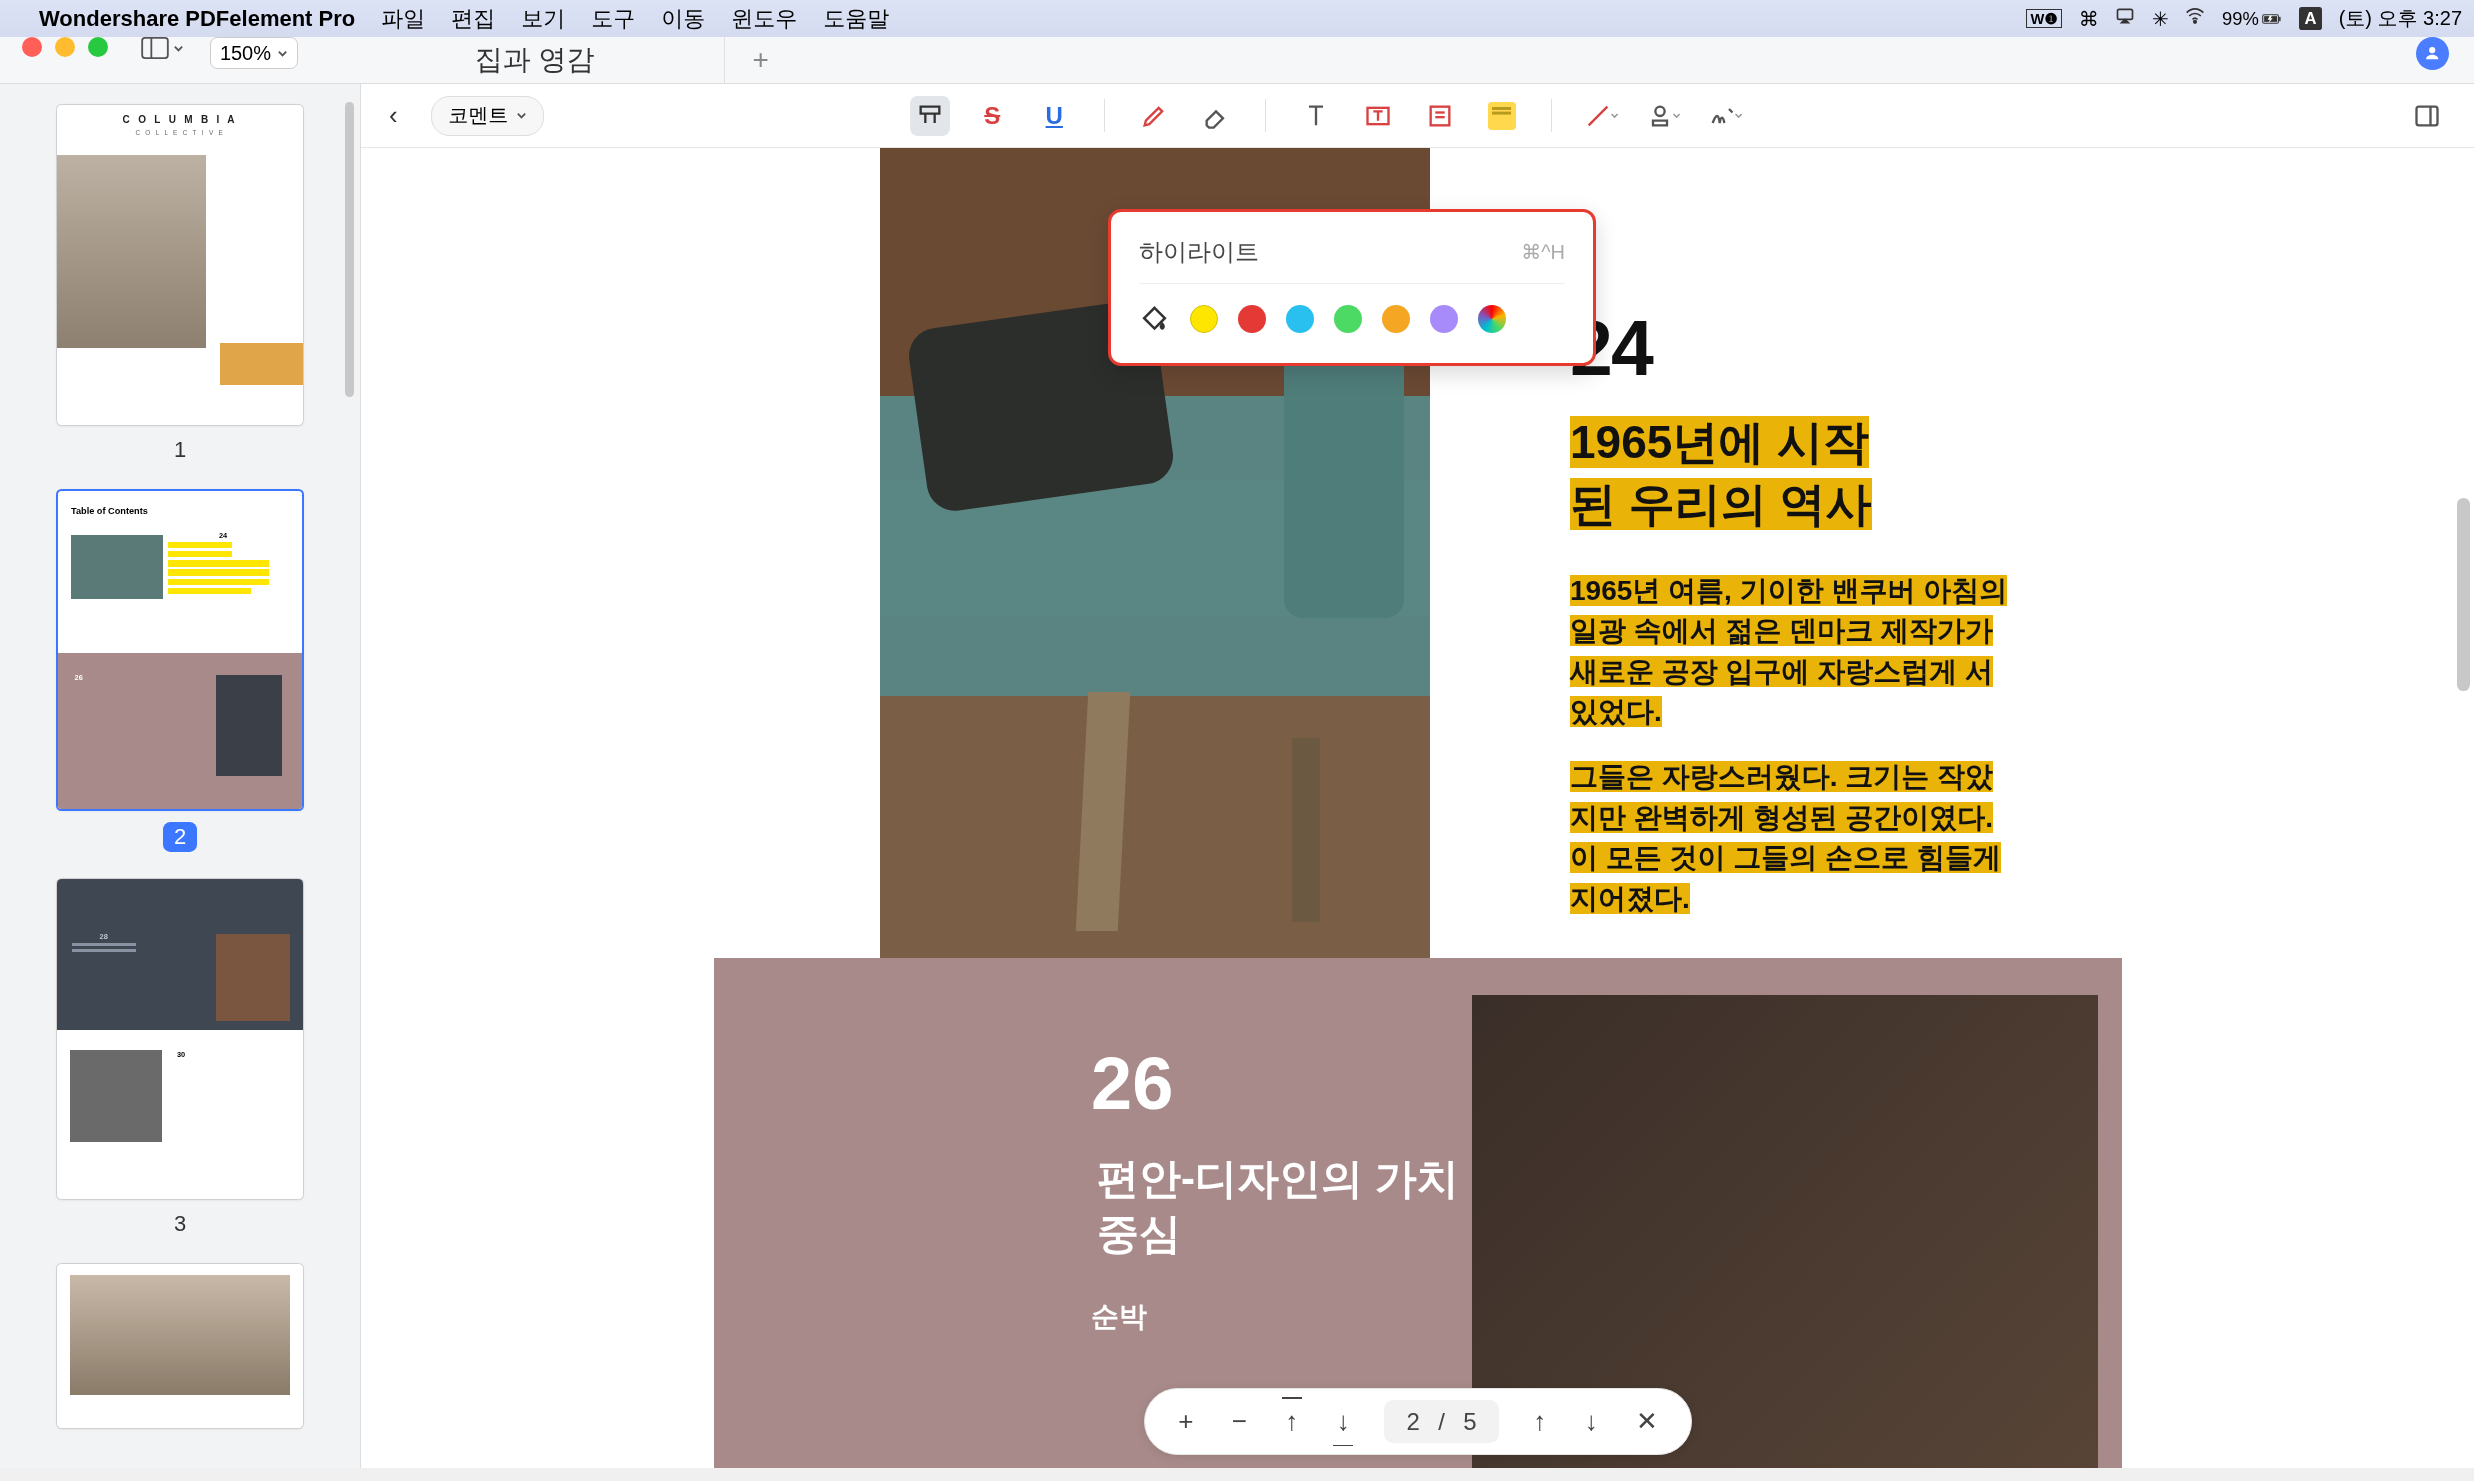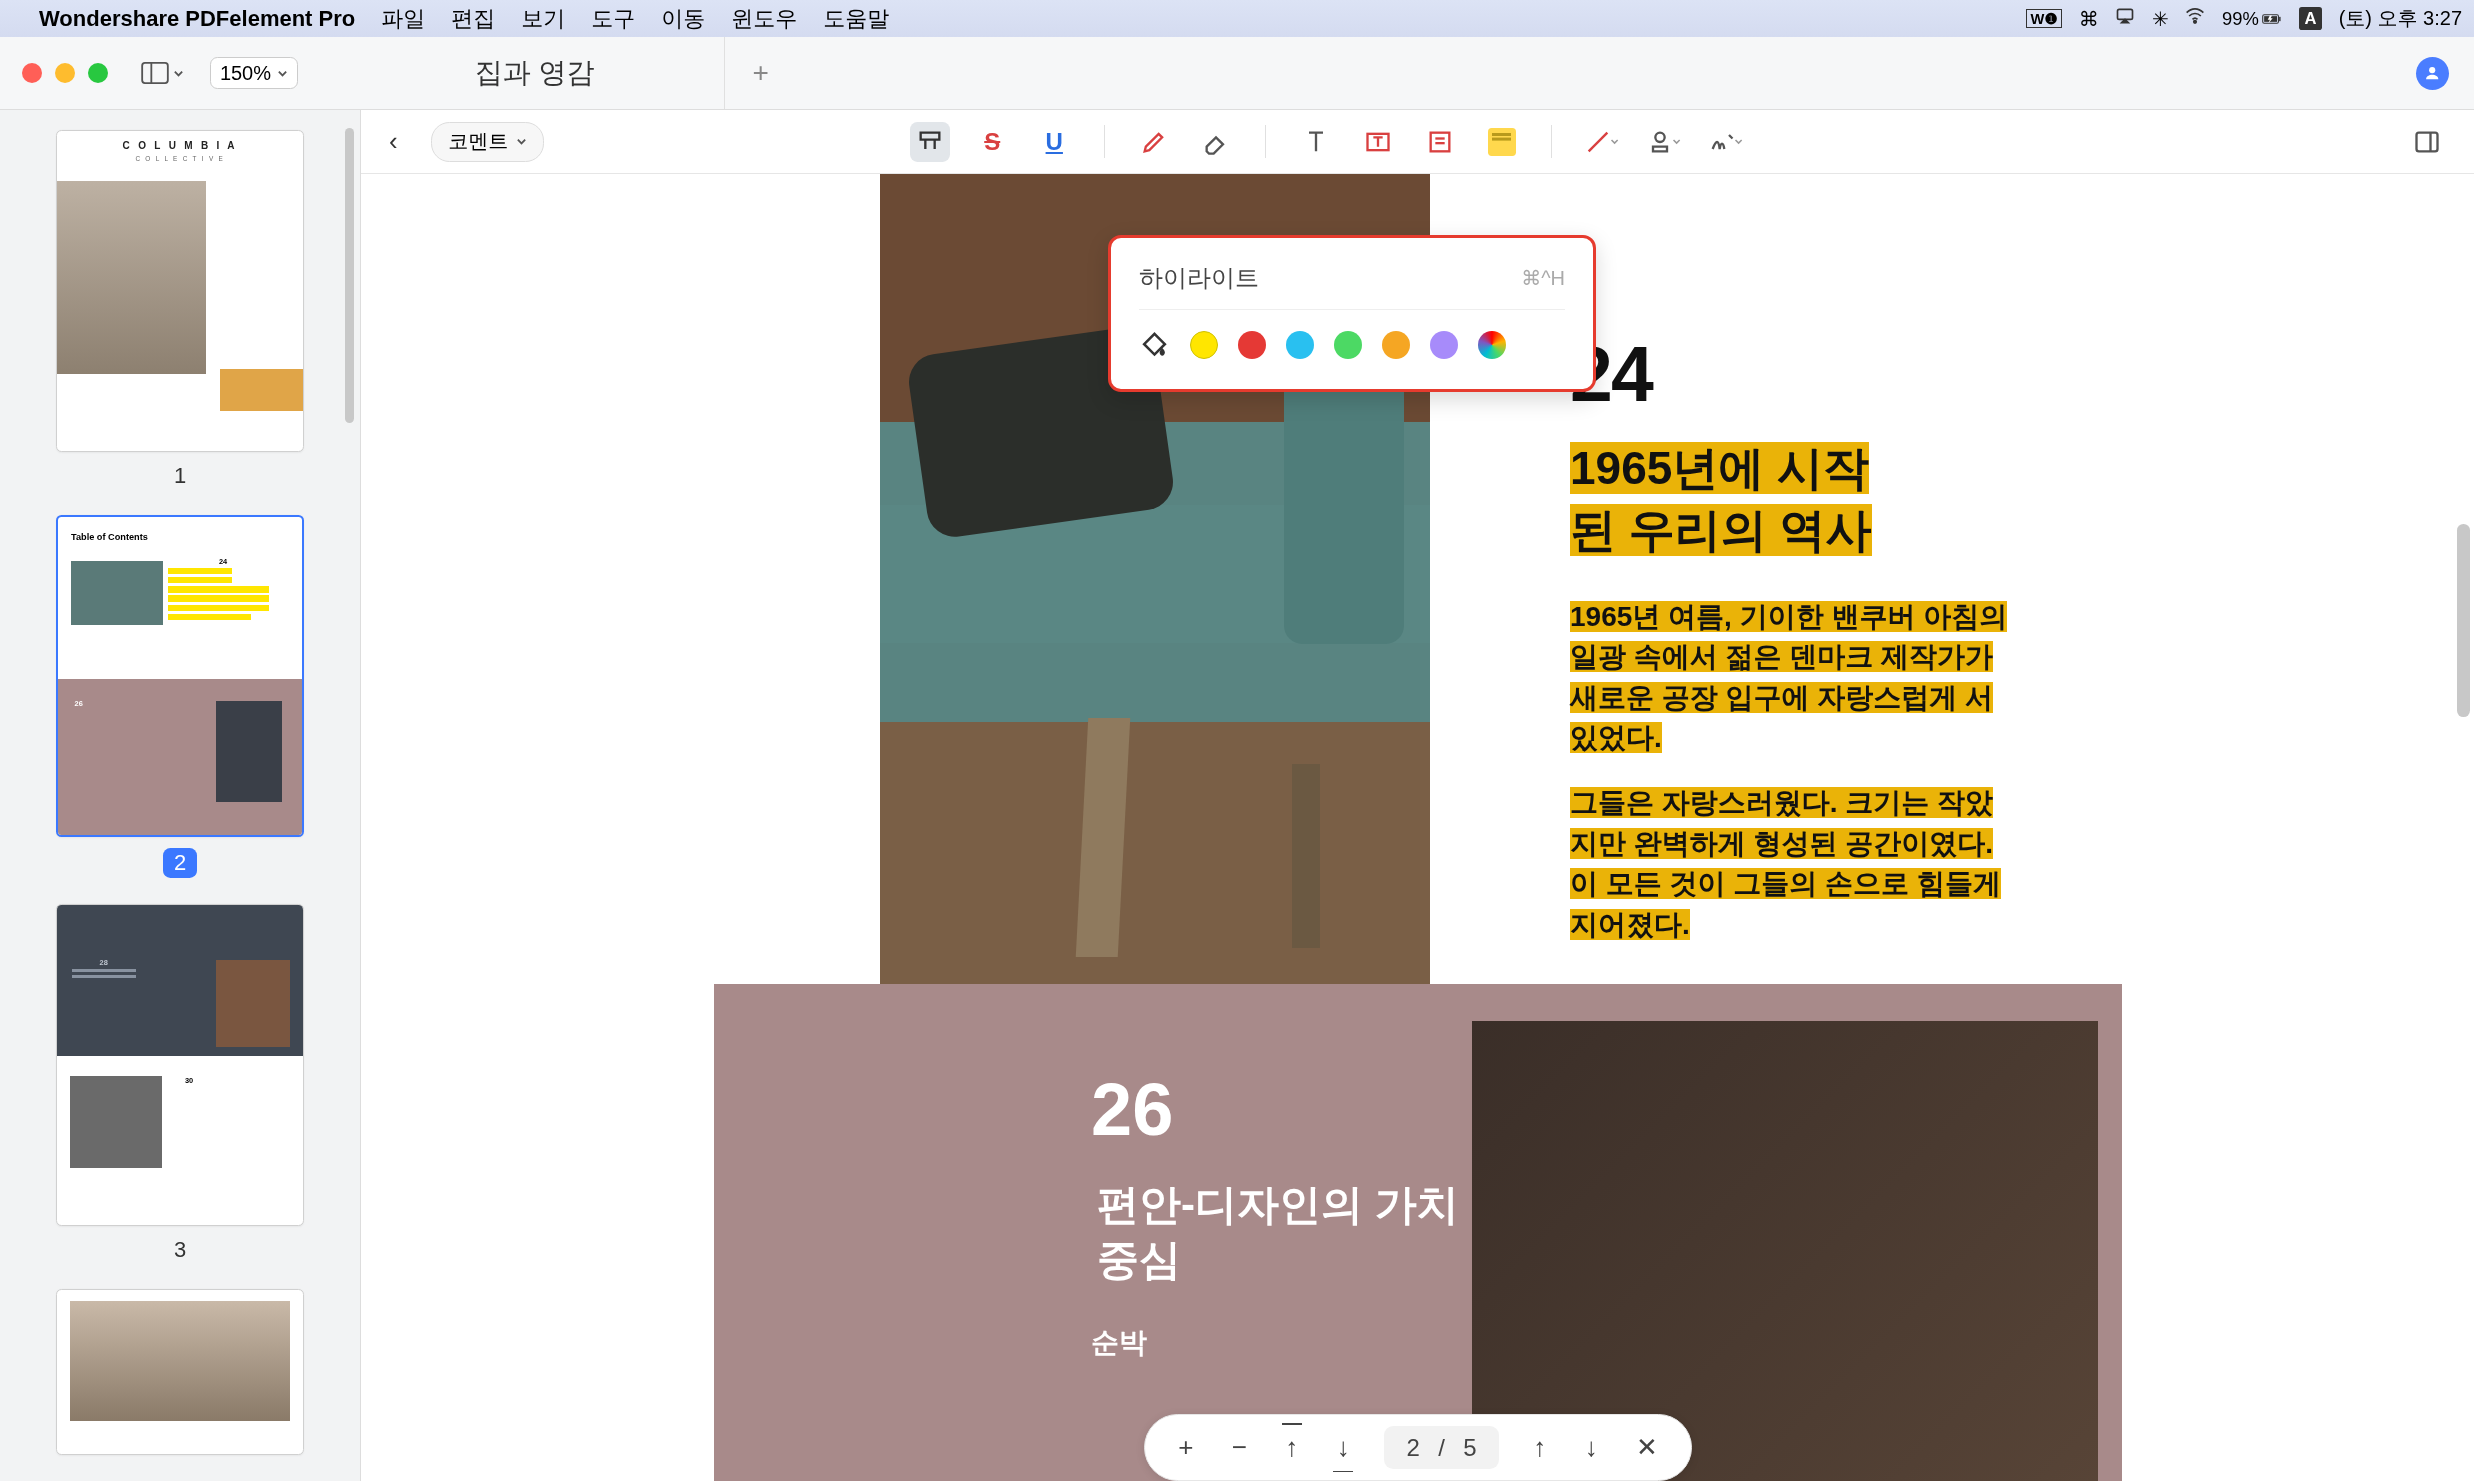--- a/index.html
+++ b/index.html
@@ -8,21 +8,21 @@
 
 .menubar { height: 37px; background: linear-gradient(to bottom, #dce3f5, #d4dbf0); display: flex; align-items: center; padding: 0 13px; font-size: 22px; gap: 26px; }
 .menubar .apple { font-size: 26px; }
 .menubar .appname { font-weight: 700; }
 .menubar-right { margin-left: auto; display: flex; align-items: center; gap: 16.6px; font-size: 20px; }
 .menubar-right .clock { font-weight: 400; }
 .menubar-right .battery-wrap { display:flex; align-items:center; gap:3.7px; font-size:18.4px;}
 .menubar-right svg { width:20px; height:20px; }
 
 
-.app-chrome { height: 73px; background: #f6f7f8; border-bottom: 0.9px solid #ddd; display: flex; align-items: center; }
+.app-chrome { height: 47px; background: #f6f7f8; border-bottom: 0.9px solid #ddd; display: flex; align-items: flex-start; }
 .traffic-lights { display: flex; gap: 13px; margin-left: 22px; }
 .traffic-lights .dot { width: 20px; height: 20px; border-radius: 50%; }
 .dot.red { background: #ff5f57; } .dot.yellow { background: #febc2e; } .dot.green { background: #28c840; }
 .sidebar-toggle { margin-left: 33px; display:flex; align-items:center; gap:3.7px; color:#555; }
 .zoom-select { margin-left: 26px; border:0.9px solid #ccc; border-radius:7.4px; padding:3.7px 9.2px; font-size:20px; background:#fff; display:flex; align-items:center; gap:5.5px; }
 .tab-strip { margin-left: 48px; display:flex; align-items:center; height:100%; }
 .tab { padding: 0 129px 0 129px; height:100%; display:flex; align-items:center; font-size:28px; color:#333; border-right:0.9px solid #e0e0e0; }
 .tab-add { margin-left: 28px; font-size:28px; color:#888; }
 .profile-btn { margin-left:auto; margin-right:26px; width:33px; height:33px; border-radius:50%; background:#4a7dff; display:flex; align-items:center; justify-content:center; }
 .profile-btn svg { width:18.4px; height:18.4px; fill:#fff; }
@@ -228,21 +228,21 @@
       <div class="thumb">
         <div class="thumb3-top">
           <div class="thumb3-text">
             <div style="font-weight:700">28</div>
             <div style="width:64px;height:2.8px;background:#8892a0;margin-top:2.8px"></div>
             <div style="width:64px;height:2.8px;background:#8892a0;margin-top:2.8px"></div>
           </div>
           <div class="thumb3-img1"></div>
         </div>
         <div class="thumb3-img2"></div>
-        <div style="position:absolute;top:171px;left:128px;font-size:7.4px;font-weight:700">30</div>
+        <div style="position:absolute;top:171px;left:120px;font-size:7.4px;font-weight:700">30</div>
       </div>
       <div class="thumb-label">3</div>
     </div>
     <div class="thumb-wrap">
       <div class="thumb" style="height:166px">
         <div class="thumb4-img"></div>
       </div>
     </div>
     <div class="thumb-scrollbar"></div>
   </div>

